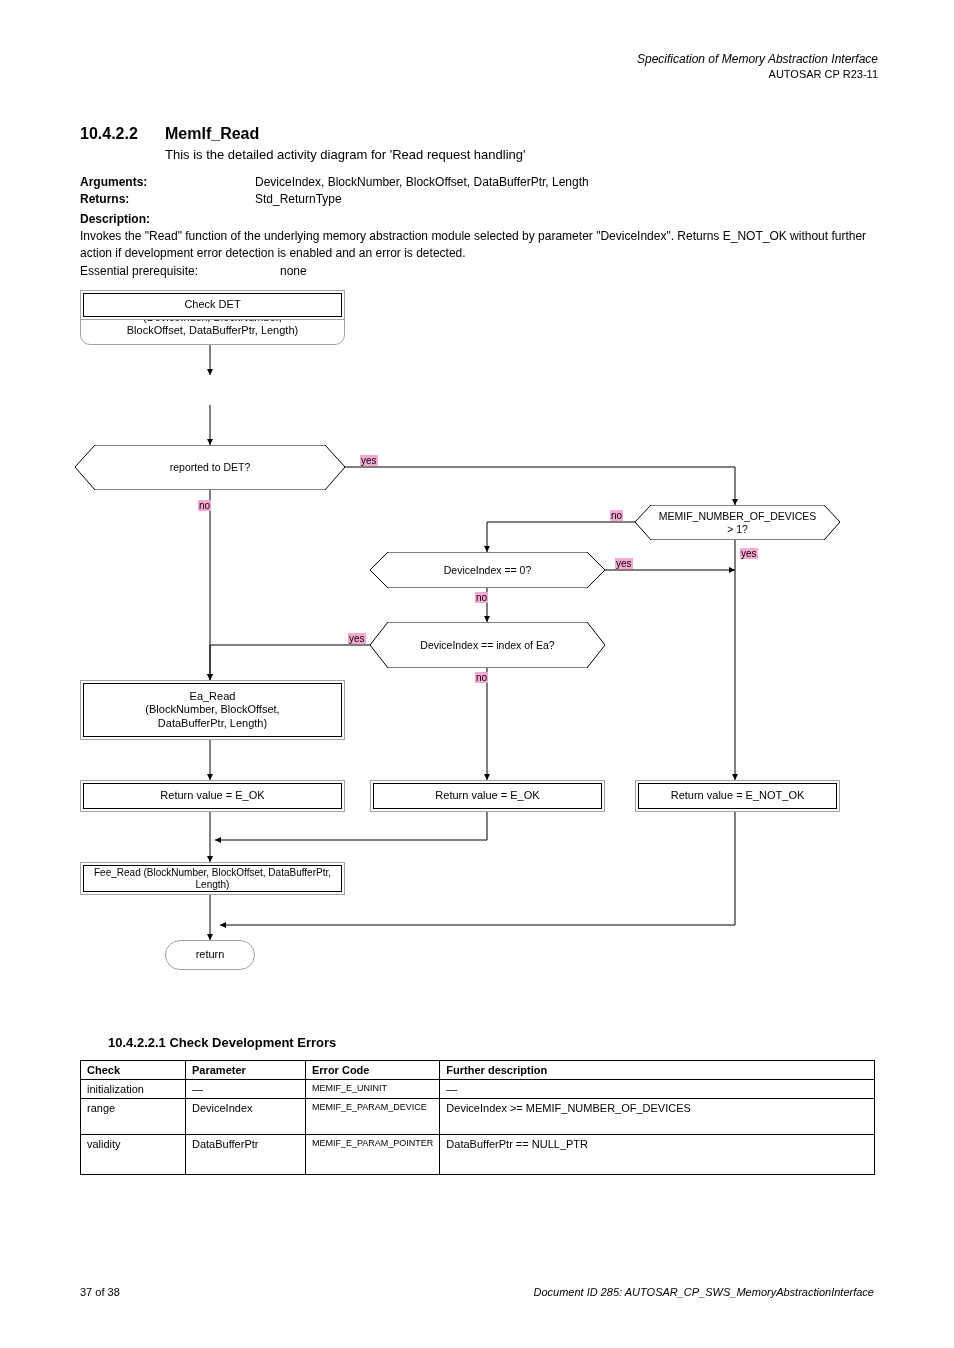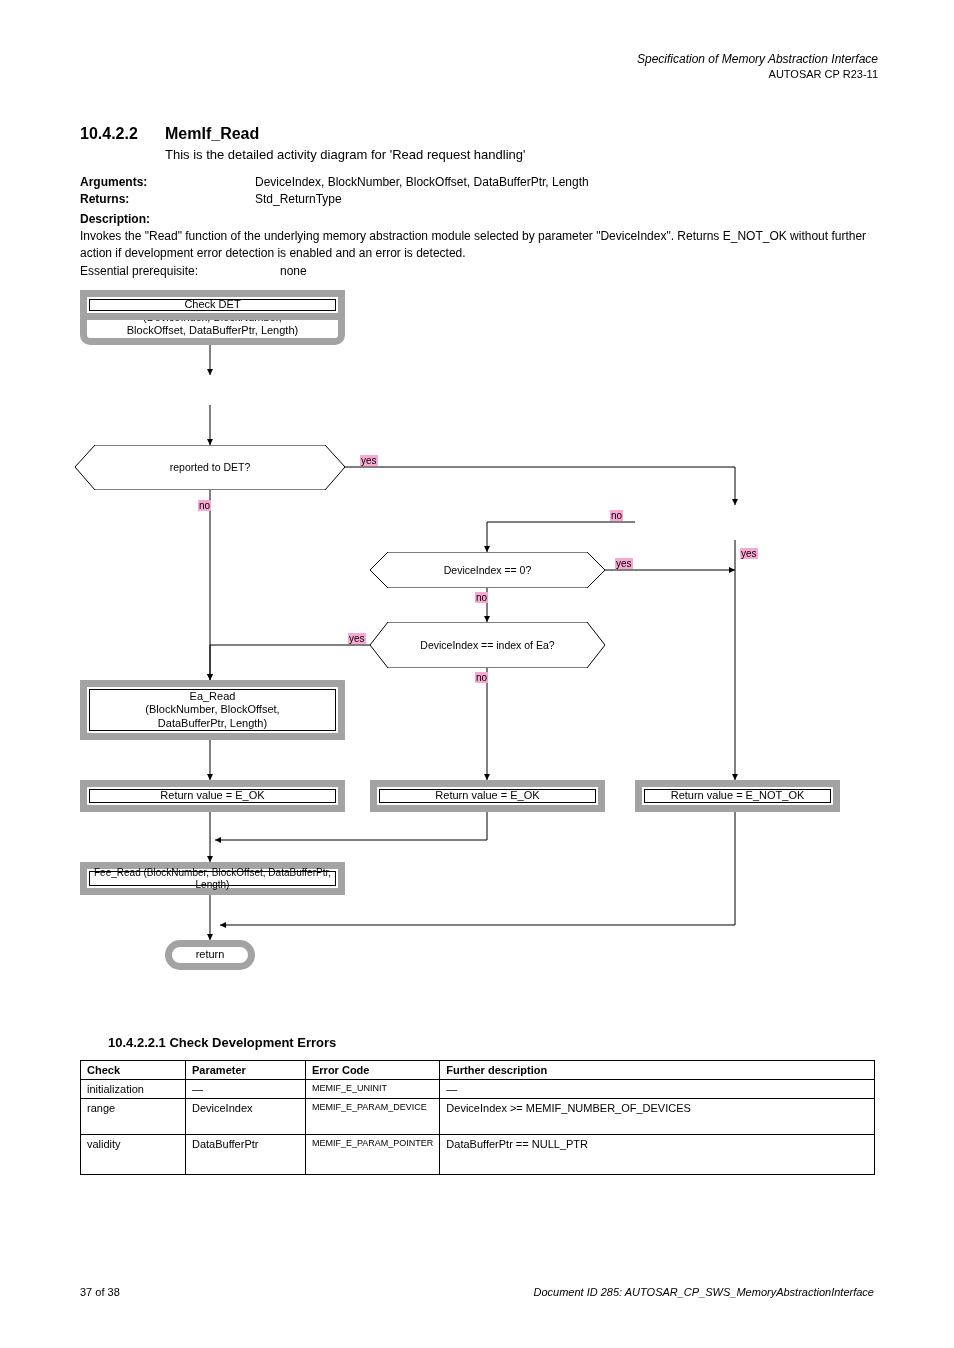--- a/index.html
+++ b/index.html
@@ -102,21 +102,21 @@
   }
   .flowchart {
     position: absolute;
     top: 290px;
     left: 80px;
     width: 790px;
     height: 700px;
   }
   .node {
     position: absolute;
-    border: 7px solid #a3a3a3;
+    border: 1px solid #a3a3a3;
     background: #fff;
     font-size: 11px;
     text-align: center;
     display: flex;
     align-items: center;
     justify-content: center;
     padding: 2px 6px;
     line-height: 1.2;
   }
   .rounded { border-radius: 10px; }
@@ -250,20 +250,26 @@
 
     <div class="hexagon" style="left:-5px;top:155px;width:270px;height:45px">
       <svg class="hex-svg" width="270" height="45">
           <polygon points="20,0 250,0 270,22 250,45 20,45 0,22" fill="#fff" stroke="#000"></polygon>
         </svg>
       <div class="hex-text">reported to DET?</div>
     </div>
     <div class="edge-label" style="left:118px;top:210px">no</div>
     <div class="edge-label" style="left:280px;top:165px">yes</div>
 
+    <div class="hexagon" style="left:555px;top:215px;width:205px;height:35px">
+      <svg class="hex-svg" width="205" height="35">
+          <polygon points="16,0 189,0 205,17 189,35 16,35 0,17" fill="#fff" stroke="#000"></polygon>
+        </svg>
+      <div class="hex-text">MEMIF_NUMBER_OF_DEVICES &gt; 1?</div>
+    </div>
     <div class="edge-label" style="left:530px;top:220px">no</div>
     <div class="edge-label" style="left:660px;top:258px">yes</div>
 
     <div class="hexagon" style="left:290px;top:262px;width:235px;height:36px">
       <svg class="hex-svg" width="235" height="36">
           <polygon points="18,0 217,0 235,18 217,36 18,36 0,18" fill="#fff" stroke="#000"></polygon>
         </svg>
       <div class="hex-text">DeviceIndex == 0?</div>
     </div>
     <div class="edge-label" style="left:395px;top:302px">no</div>

